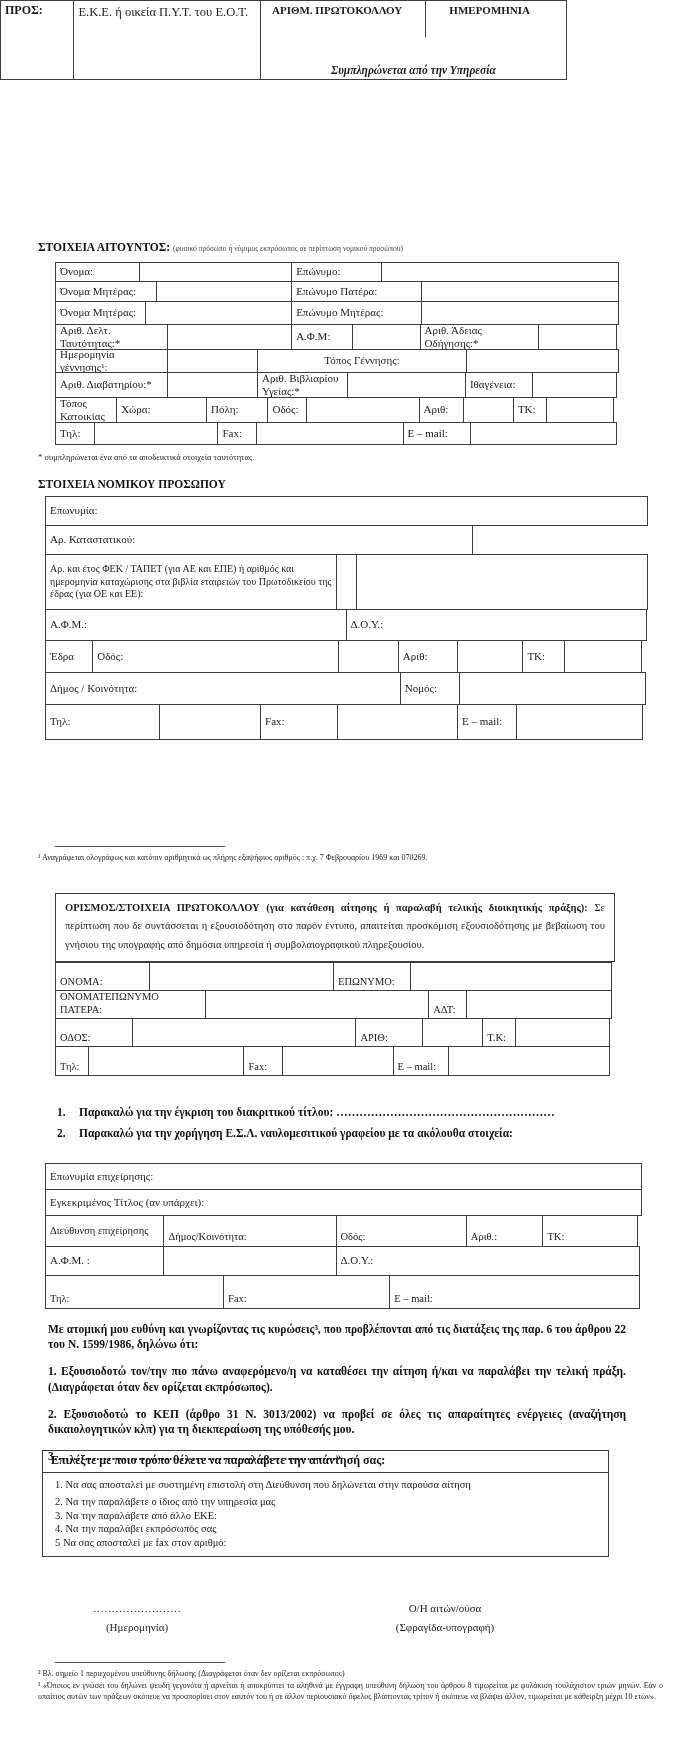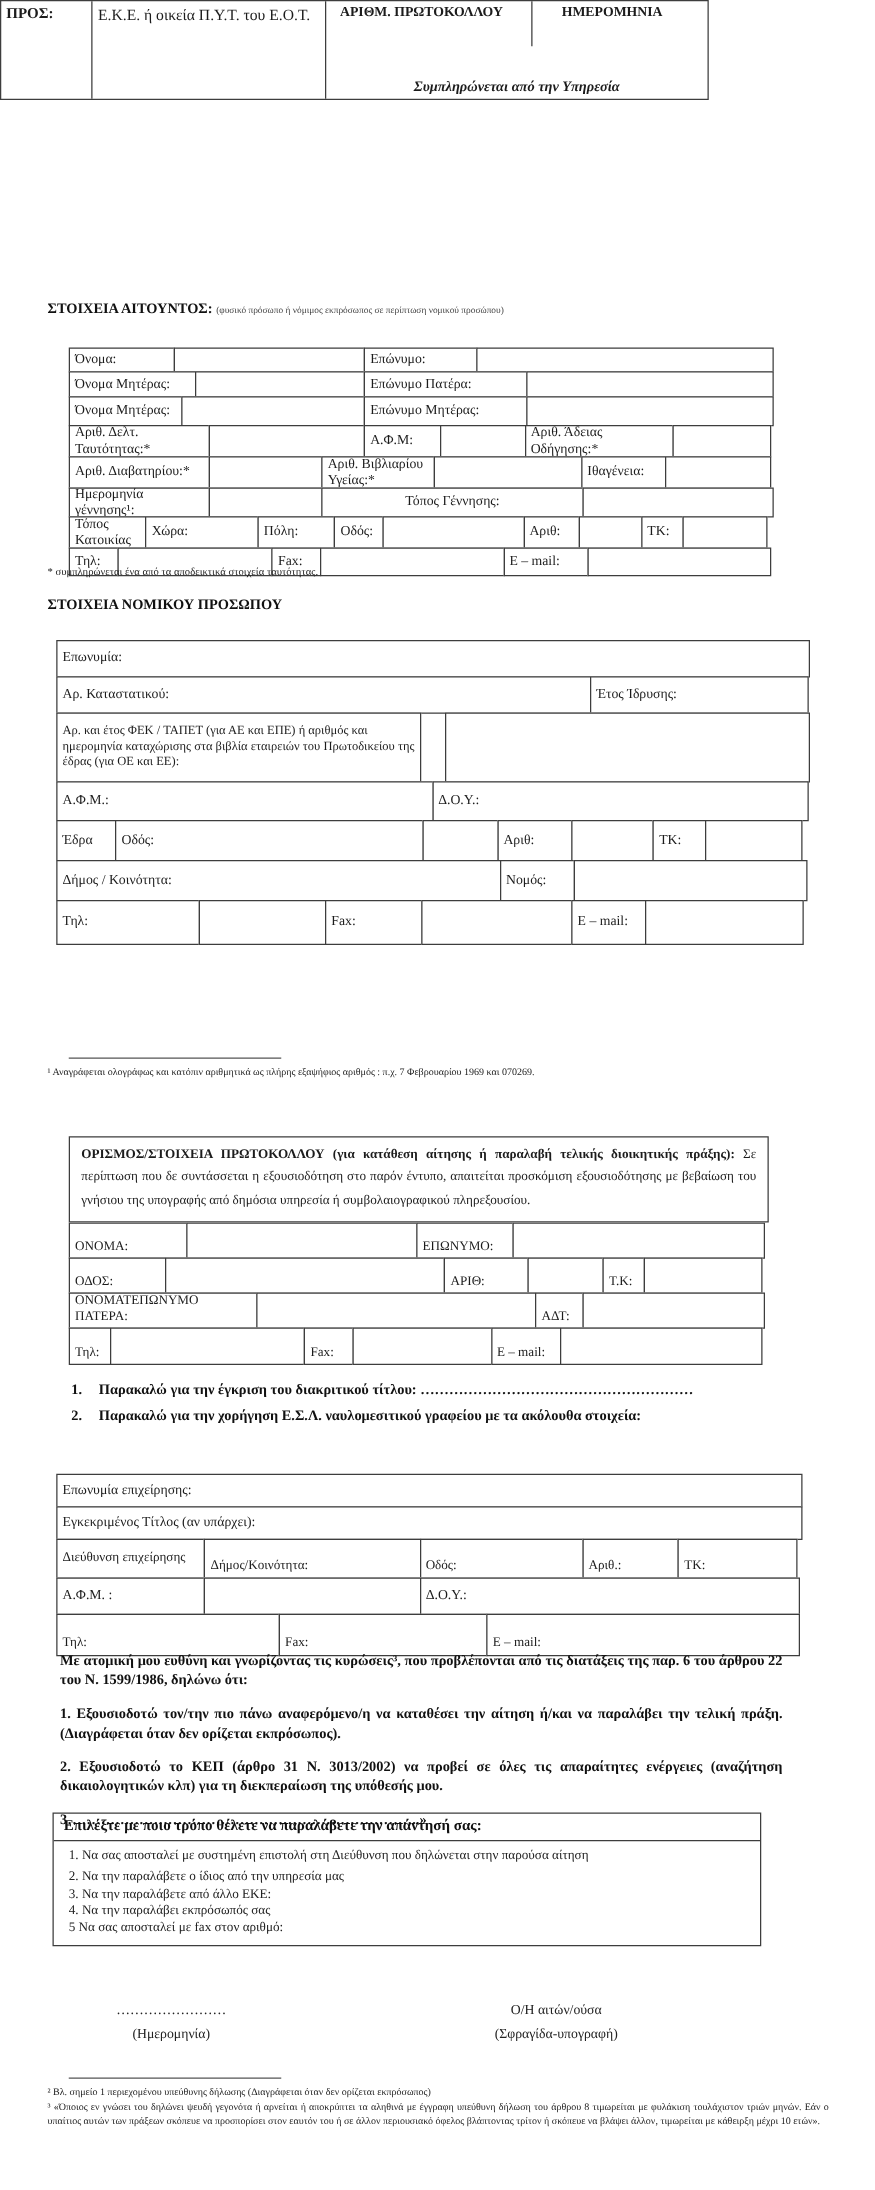--- a/index.html
+++ b/index.html
@@ -1,20 +1,20 @@
 <!DOCTYPE html>
 <html><head>
 <meta charset="utf-8">
 <style>
   html,body{margin:0;padding:0;background:#ffffff;}
   .page{position:relative;width:700px;height:1752px;background:#fff;
         font-family:"Liberation Serif",serif;color:#1c1c1c;overflow:hidden;}
 
   
-  .ftable{position:absolute;margin-top:16px;}
+  .ftable{position:absolute;}
   .frow{display:flex;}
   .frow + .frow{margin-top:-1px;}
   .fcell{box-sizing:border-box;border:1px solid #3d3d3d;padding:1px 4px;
          font-size:11px;line-height:1.2;display:flex;align-items:center;background:#fff;}
   .fcell + .fcell{margin-left:-1px;}
   .vbot{align-items:flex-end;padding-bottom:2px;}
   .ctr{justify-content:center;text-align:center;}
   .b{font-weight:bold;}
   .f10{font-size:10px;line-height:1.25;}
   .f105{font-size:10.5px;}
@@ -125,43 +125,43 @@
       <div class="fcell" style="width:22%"></div>
       <div class="fcell" style="width:11%">
           <span>Α.Φ.Μ:</span>
         </div>
       <div class="fcell" style="width:12%"></div>
       <div class="fcell" style="width:21%">
           <span>Αριθ. Άδειας Οδήγησης:*</span>
         </div>
       <div class="fcell" style="width:14%"></div>
     </div>
+    <div class="frow" style="height:24px;">
+      <div class="fcell" style="width:20%">
+          <span>Ημερομηνία γέννησης¹:</span>
+        </div>
+      <div class="fcell" style="width:16%"></div>
+      <div class="fcell ctr" style="width:37%">
+          <span>Τόπος Γέννησης:</span>
+        </div>
+      <div class="fcell" style="width:27%"></div>
+    </div>
     <div class="frow" style="height:26px;">
       <div class="fcell" style="width:20%">
           <span>Αριθ. Διαβατηρίου:*</span>
         </div>
       <div class="fcell" style="width:16%"></div>
       <div class="fcell" style="width:16%">
           <span>Αριθ. Βιβλιαρίου Υγείας:*</span>
         </div>
       <div class="fcell" style="width:21%"></div>
       <div class="fcell" style="width:12%">
           <span>Ιθαγένεια:</span>
         </div>
       <div class="fcell" style="width:15%"></div>
-    </div>
-    <div class="frow" style="height:24px;">
-      <div class="fcell" style="width:20%">
-          <span>Ημερομηνία γέννησης¹:</span>
-        </div>
-      <div class="fcell" style="width:16%"></div>
-      <div class="fcell ctr" style="width:37%">
-          <span>Τόπος Γέννησης:</span>
-        </div>
-      <div class="fcell" style="width:27%"></div>
     </div>
     <div class="frow" style="height:26px;">
       <div class="fcell" style="width:11%">
           <span>Τόπος Κατοικίας</span>
         </div>
       <div class="fcell" style="width:16%">
           <span>Χώρα:</span>
         </div>
       <div class="fcell" style="width:11%">
           <span>Πόλη:</span>
@@ -201,23 +201,20 @@
 
   <div class="ftable" style="top:496px;left:45px;width:603px;">
     <div class="frow" style="height:30px;">
       <div class="fcell" style="width:100%">
           <span>Επωνυμία:</span>
         </div>
     </div>
     <div class="frow" style="height:30px;">
       <div class="fcell" style="width:71%">
           <span>Αρ. Καταστατικού:</span>
-        </div>
-      <div class="fcell" style="width:29%">
-          <span>Έτος Ίδρυσης:</span>
         </div>
     </div>
     <div class="frow" style="height:56px;gap:20px;">
       <div class="fcell f10" style="width:50%">
           <span>Αρ. και έτος ΦΕΚ / ΤΑΠΕΤ (για ΑΕ και ΕΠΕ) ή αριθμός και ημερομηνία καταχώρισης στα βιβλία εταιρειών του Πρωτοδικείου της έδρας (για ΟΕ και ΕΕ):</span>
         </div>
       <div class="fcell" style="width:50%"></div>
     </div>
     <div class="frow" style="height:32px;">
       <div class="fcell" style="width:50%">
@@ -282,42 +279,42 @@
       <div class="fcell vbot f105" style="width:17%">
           <span>ΟΝΟΜΑ:</span>
         </div>
       <div class="fcell" style="width:33%"></div>
       <div class="fcell vbot f105" style="width:14%">
           <span>ΕΠΩΝΥΜΟ:</span>
         </div>
       <div class="fcell" style="width:36%"></div>
     </div>
     <div class="frow" style="height:29px;">
+      <div class="fcell vbot f105" style="width:27%">
+          <span>ΟΝΟΜΑΤΕΠΩΝΥΜΟ ΠΑΤΕΡΑ:</span>
+        </div>
+      <div class="fcell" style="width:40%"></div>
+      <div class="fcell vbot f105" style="width:7%">
+          <span>ΑΔΤ:</span>
+        </div>
+      <div class="fcell" style="width:26%"></div>
+    </div>
+    <div class="frow" style="height:29px;">
       <div class="fcell vbot f105" style="width:14%">
           <span>ΟΔΟΣ:</span>
         </div>
       <div class="fcell" style="width:40%"></div>
       <div class="fcell vbot f105" style="width:12%">
           <span>ΑΡΙΘ:</span>
         </div>
       <div class="fcell" style="width:11%"></div>
       <div class="fcell vbot f105" style="width:6%">
           <span>Τ.Κ:</span>
         </div>
       <div class="fcell" style="width:17%"></div>
-    </div>
-    <div class="frow" style="height:29px;">
-      <div class="fcell vbot f105" style="width:27%">
-          <span>ΟΝΟΜΑΤΕΠΩΝΥΜΟ ΠΑΤΕΡΑ:</span>
-        </div>
-      <div class="fcell" style="width:40%"></div>
-      <div class="fcell vbot f105" style="width:7%">
-          <span>ΑΔΤ:</span>
-        </div>
-      <div class="fcell" style="width:26%"></div>
     </div>
     <div class="frow" style="height:30px;">
       <div class="fcell vbot f105" style="width:6%">
           <span>Τηλ:</span>
         </div>
       <div class="fcell" style="width:28%"></div>
       <div class="fcell vbot f105" style="width:7%">
           <span>Fax:</span>
         </div>
       <div class="fcell" style="width:20%"></div>

